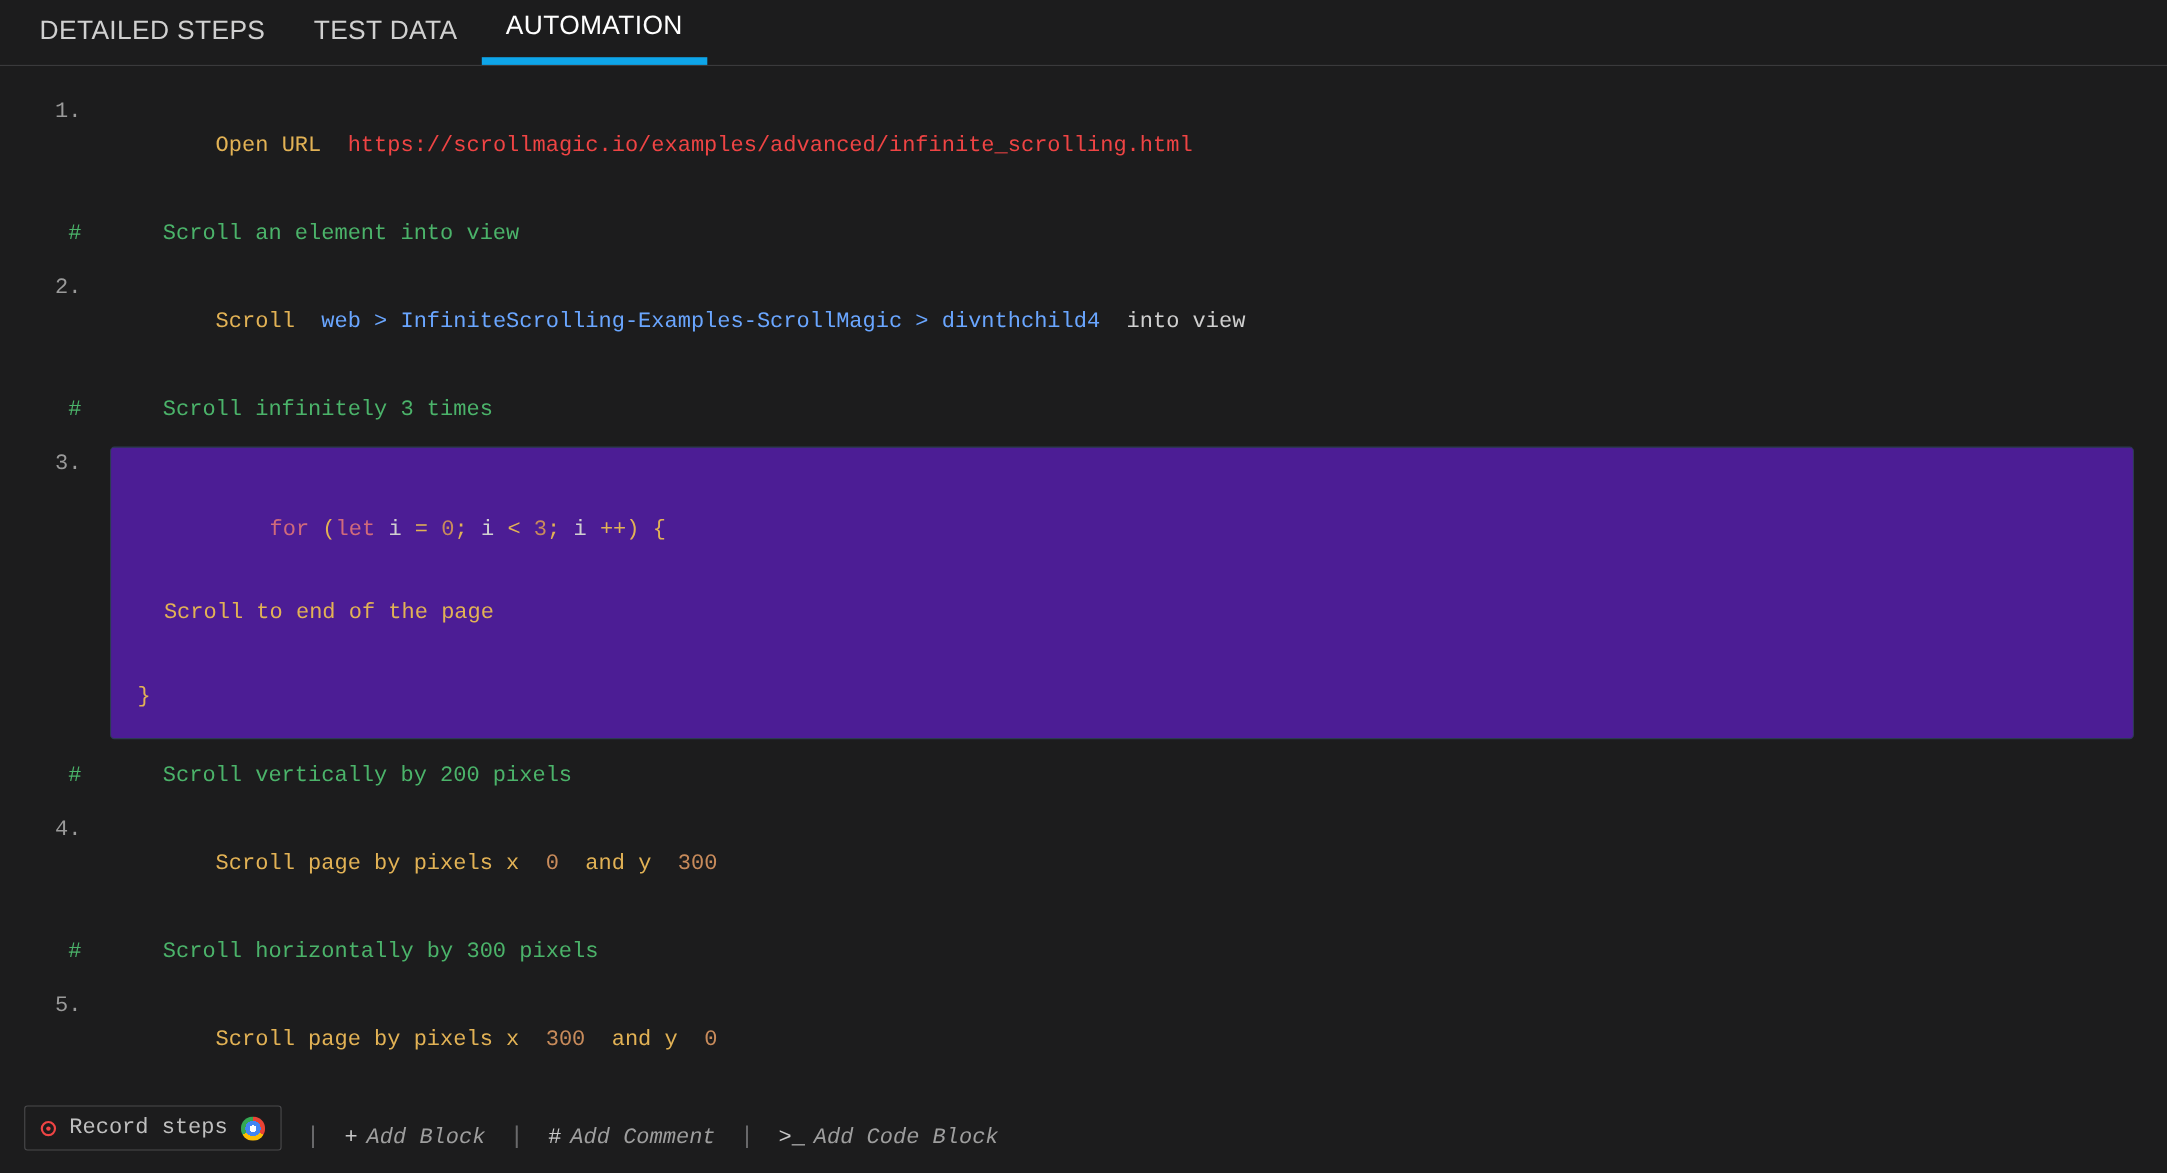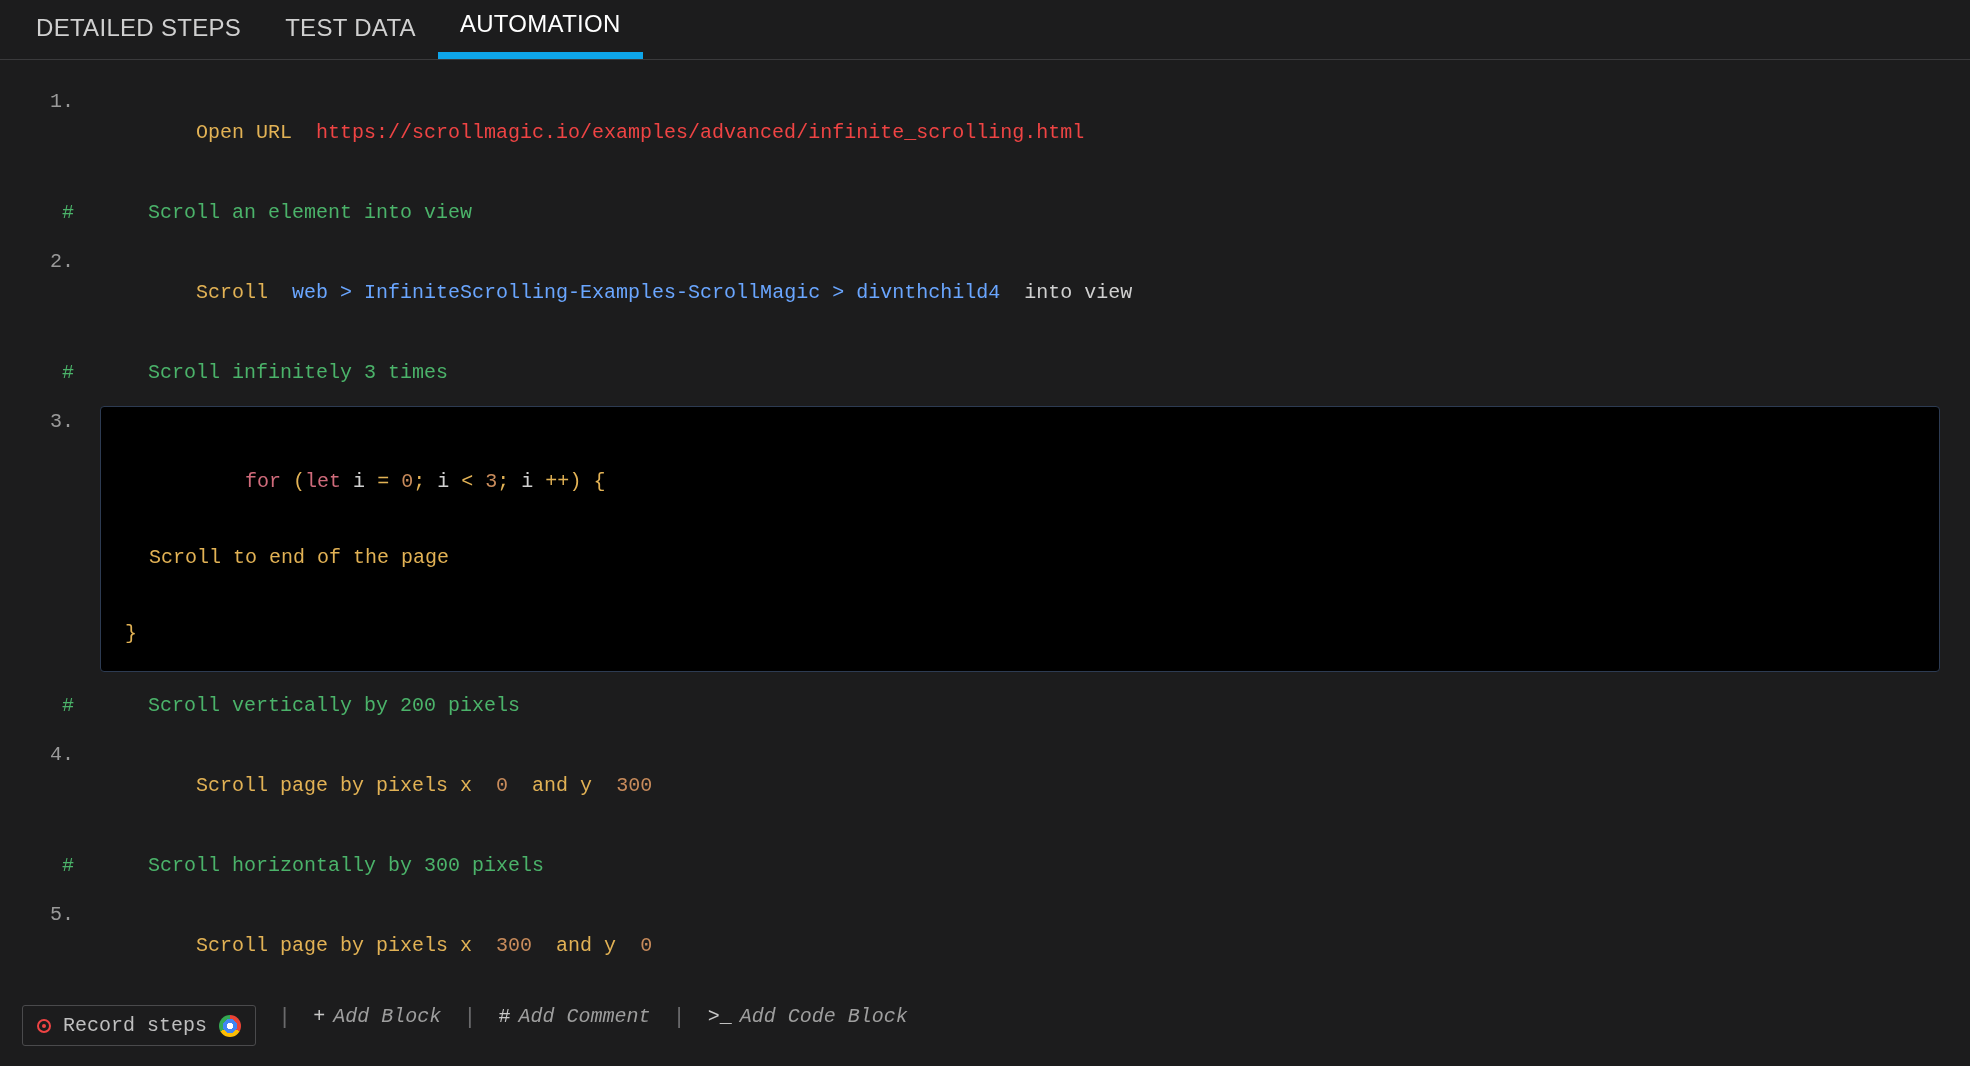--- a/index.html
+++ b/index.html
@@ -67,32 +67,32 @@
   .sel  { color: #6aa6ff; }  
   .txt  { color: #d0d0d0; }  
   .com  { color: #4bb36a; margin-left: 48px; }  
   .num  { color: #c88b5b; }  
   .jsK  { color: #d06b7b; }  
   .jsP  { color: #e2b255; }  
   .jsV  { color: #d0d0d0; }
   .block {
     flex: 1;
     border: 1px solid #2d3b52;
-    background: #000000;
+    background: #4c1d95;
     border-radius: 4px;
     padding: 18px 24px;
     line-height: 1.9;
   }
   .block .bw { display: block; white-space: pre; }
   
   .footer {
     position: fixed;
     left: 0; right: 0; bottom: 0;
     display: flex;
-    align-items: flex-start;
+    align-items: flex-end;
     gap: 18px;
     padding: 10px 22px 20px 22px;
     background: #1c1c1d;
     font-family: "SFMono-Regular", Consolas, "Liberation Mono", Menlo, monospace;
   }
   .record {
     display: flex;
     align-items: center;
     gap: 12px;
     border: 1px solid #4a4a4c;

